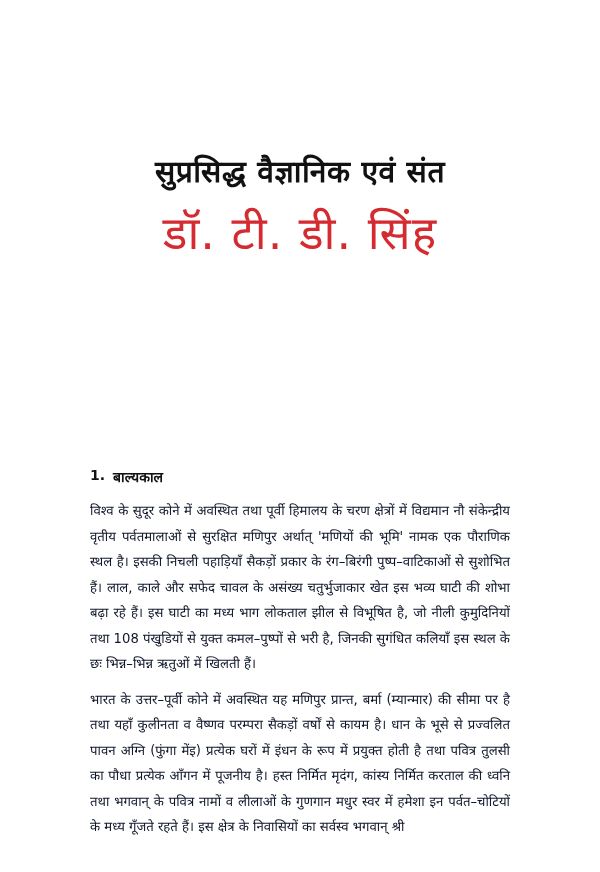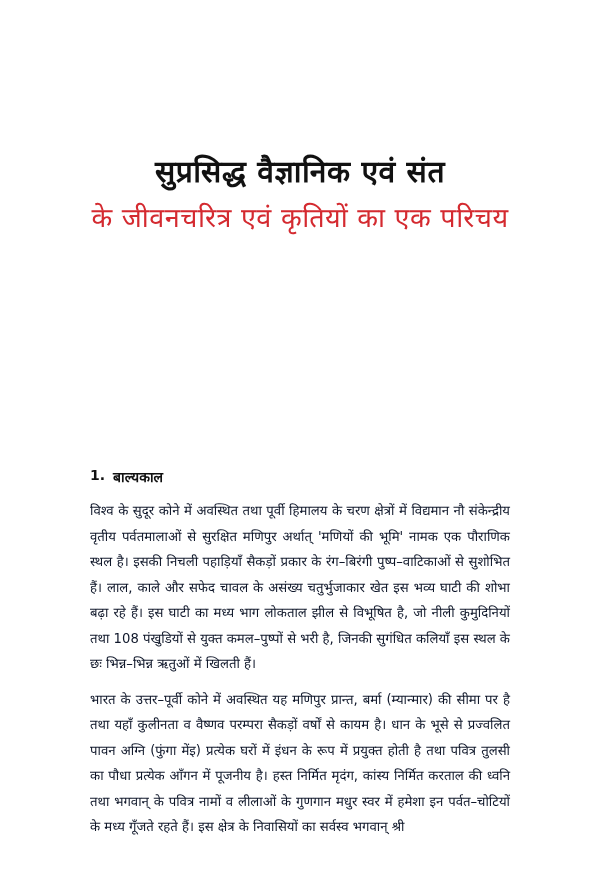--- a/index.html
+++ b/index.html
@@ -12,21 +12,21 @@
   .section { position:absolute; left:90px; top:467px; width:420px; }
   .section-heading { font-size:14px; font-weight:bold; color:#111; margin:0 0 12px 0; display:flex; gap:8px; }
   .para { font-size:13.2px; line-height:25.5px; text-align:justify; margin:0 0 10px 0; color:#0f172a; }
 </style>
 </head>
 <body>
 
 <div class="page">
   <div class="title-block">
     <div class="subtitle-top">सुप्रसिद्ध वैज्ञानिक एवं संत</div>
-    <div class="subtitle-bottom">के जीवनचरित्र एवं कृतियों का एक परिचय</div>
+    <div class="name-title">डॉ. टी. डी. सिंह</div>
   </div>
 
   <div class="section">
     <h2 class="section-heading">
       <span>1.</span>
       <span>बाल्यकाल</span>
     </h2>
     <p class="para">विश्व के सुदूर कोने में अवस्थित तथा पूर्वी हिमालय के चरण क्षेत्रों में विद्यमान नौ संकेन्द्रीय वृतीय पर्वतमालाओं से सुरक्षित मणिपुर अर्थात् 'मणियों की भूमि' नामक एक पौराणिक स्थल है। इसकी निचली पहाड़ियाँ सैकड़ों प्रकार के रंग–बिरंगी पुष्प–वाटिकाओं से सुशोभित हैं। लाल, काले और सफेद चावल के असंख्य चतुर्भुजाकार खेत इस भव्य घाटी की शोभा बढ़ा रहे हैं। इस घाटी का मध्य भाग लोकताल झील से विभूषित है, जो नीली कुमुदिनियों तथा 108 पंखुडियों से युक्त कमल–पुष्पों से भरी है, जिनकी सुगंधित कलियाँ इस स्थल के छः भिन्न–भिन्न ऋतुओं में खिलती हैं।</p>
     <p class="para">भारत के उत्तर–पूर्वी कोने में अवस्थित यह मणिपुर प्रान्त, बर्मा (म्यान्मार) की सीमा पर है तथा यहाँ कुलीनता व वैष्णव परम्परा सैकड़ों वर्षों से कायम है। धान के भूसे से प्रज्वलित पावन अग्नि (फुंगा मेंइ) प्रत्येक घरों में इंधन के रूप में प्रयुक्त होती है तथा पवित्र तुलसी का पौधा प्रत्येक आँगन में पूजनीय है। हस्त निर्मित मृदंग, कांस्य निर्मित करताल की ध्वनि तथा भगवान् के पवित्र नामों व लीलाओं के गुणगान मधुर स्वर में हमेशा इन पर्वत–चोटियों के मध्य गूँजते रहते हैं। इस क्षेत्र के निवासियों का सर्वस्व भगवान् श्री</p>
   </div>

